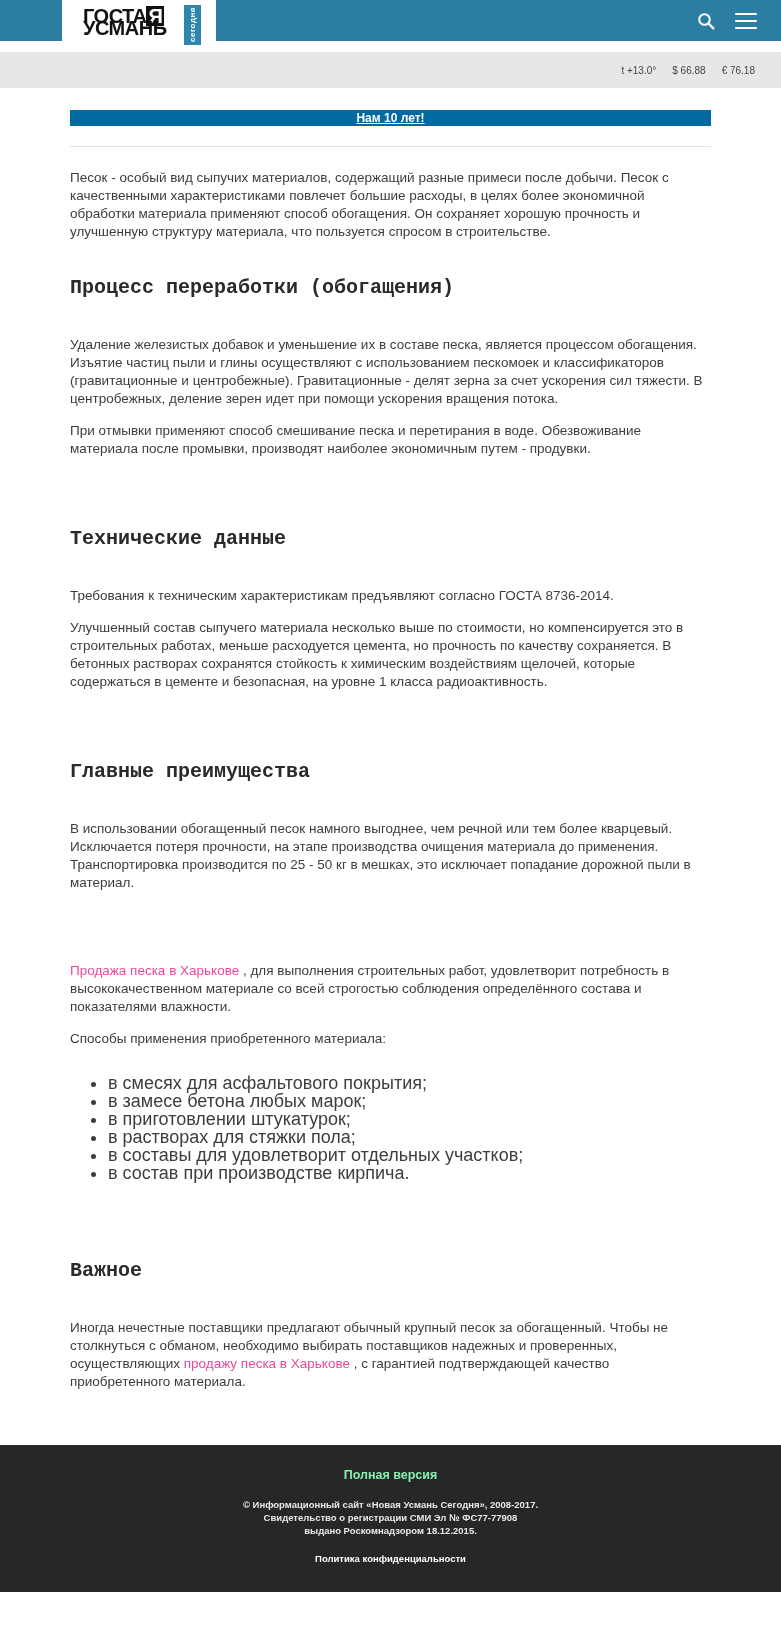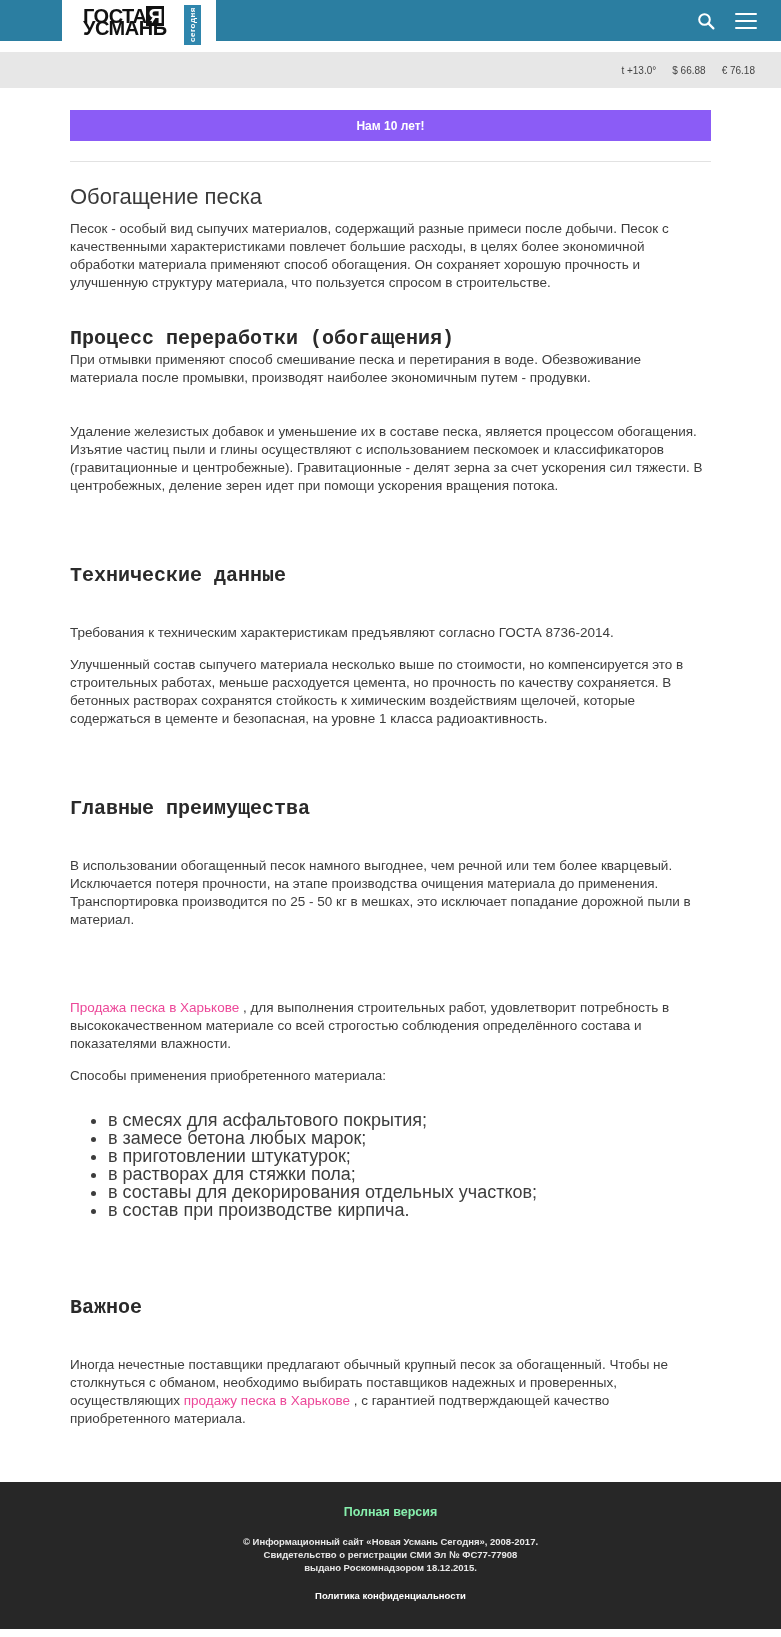--- a/index.html
+++ b/index.html
@@ -127,29 +127,30 @@
     gap: 16px;
     margin-top: 11px;
   }
   .info-strip span { white-space: nowrap; }
 
   
   .banner-wrap {
     padding: 22px 70px 0 70px;
   }
   .banner {
-    height: 31px;
-    background: #8b5cf6;
+    height: 16px;
+    background: #0369a1;
     color: #ffffff;
     display: flex;
     align-items: center;
     justify-content: center;
     font-size: 12px;
     font-weight: bold;
     cursor: pointer;
+    text-decoration: underline;
   }
   .divider-wrap {
     padding: 20px 70px 0 70px;
   }
   .divider {
     border-top: 1px solid #e2e2e2;
   }
 
   
   .content {
@@ -268,26 +269,25 @@
 <div class="banner-wrap">
   <div class="banner">Нам 10 лет!</div>
 </div>
 
 <div class="divider-wrap">
   <div class="divider"></div>
 </div>
 
 <main class="content">
 
-  <h1 class="page-title">Обогащение песка</h1>
   <p class="body-text">Песок - особый вид сыпучих материалов, содержащий разные примеси после добычи. Песок с качественными характеристиками повлечет большие расходы, в целях более экономичной обработки материала применяют способ обогащения. Он сохраняет хорошую прочность и улучшенную структуру материала, что пользуется спросом в строительстве.</p>
 
   <h2 class="section-title">Процесс переработки (обогащения)</h2>
+  <p class="body-text after-heading">Удаление железистых добавок и уменьшение их в составе песка, является процессом обогащения. Изъятие частиц пыли и глины осуществляют с использованием пескомоек и классификаторов (гравитационные и центробежные). Гравитационные - делят зерна за счет ускорения сил тяжести. В центробежных, деление зерен идет при помощи ускорения вращения потока.</p>
   <p class="body-text">При отмывки применяют способ смешивание песка и перетирания в воде. Обезвоживание материала после промывки, производят наиболее экономичным путем - продувки.</p>
-  <p class="body-text after-heading">Удаление железистых добавок и уменьшение их в составе песка, является процессом обогащения. Изъятие частиц пыли и глины осуществляют с использованием пескомоек и классификаторов (гравитационные и центробежные). Гравитационные - делят зерна за счет ускорения сил тяжести. В центробежных, деление зерен идет при помощи ускорения вращения потока.</p>
 
   <div class="spacer-md"></div>
 
   <h2 class="section-title">Технические данные</h2>
   <p class="body-text after-heading">Требования к техническим характеристикам предъявляют согласно ГОСТА 8736-2014.</p>
   <p class="body-text">Улучшенный состав сыпучего материала несколько выше по стоимости, но компенсируется это в строительных работах, меньше расходуется цемента, но прочность по качеству сохраняется. В бетонных растворах сохранятся стойкость к химическим воздействиям щелочей, которые содержаться в цементе и безопасная, на уровне 1 класса радиоактивность.</p>
 
   <div class="spacer-md"></div>
 
   <h2 class="section-title">Главные преимущества</h2>
@@ -296,21 +296,21 @@
   <div class="spacer-md"></div>
 
   <p class="body-text after-heading"><a class="inline-link" href="#">Продажа песка в Харькове</a><span> , для выполнения строительных работ, удовлетворит потребность в высококачественном материале со всей строгостью соблюдения определённого состава и показателями влажности.</span></p>
   <p class="body-text tight">Способы применения приобретенного материала:</p>
 
   <ul class="usage-list">
     <li>в смесях для асфальтового покрытия;</li>
     <li>в замесе бетона любых марок;</li>
     <li>в приготовлении штукатурок;</li>
     <li>в растворах для стяжки пола;</li>
-    <li>в составы для декорирования отдельных участков;</li>
+    <li>в составы для удовлетворит отдельных участков;</li>
     <li>в состав при производстве кирпича.</li>
   </ul>
 
   <div class="spacer-lg"></div>
 
   <h2 class="section-title">Важное</h2>
   <p class="body-text after-heading"><span>Иногда нечестные поставщики предлагают обычный крупный песок за обогащенный. Чтобы не столкнуться с обманом, необходимо выбирать поставщиков надежных и проверенных, осуществляющих </span><a class="inline-link" href="#">продажу песка в Харькове</a><span> , с гарантией подтверждающей качество приобретенного материала.</span></p>
 
 </main>
 

